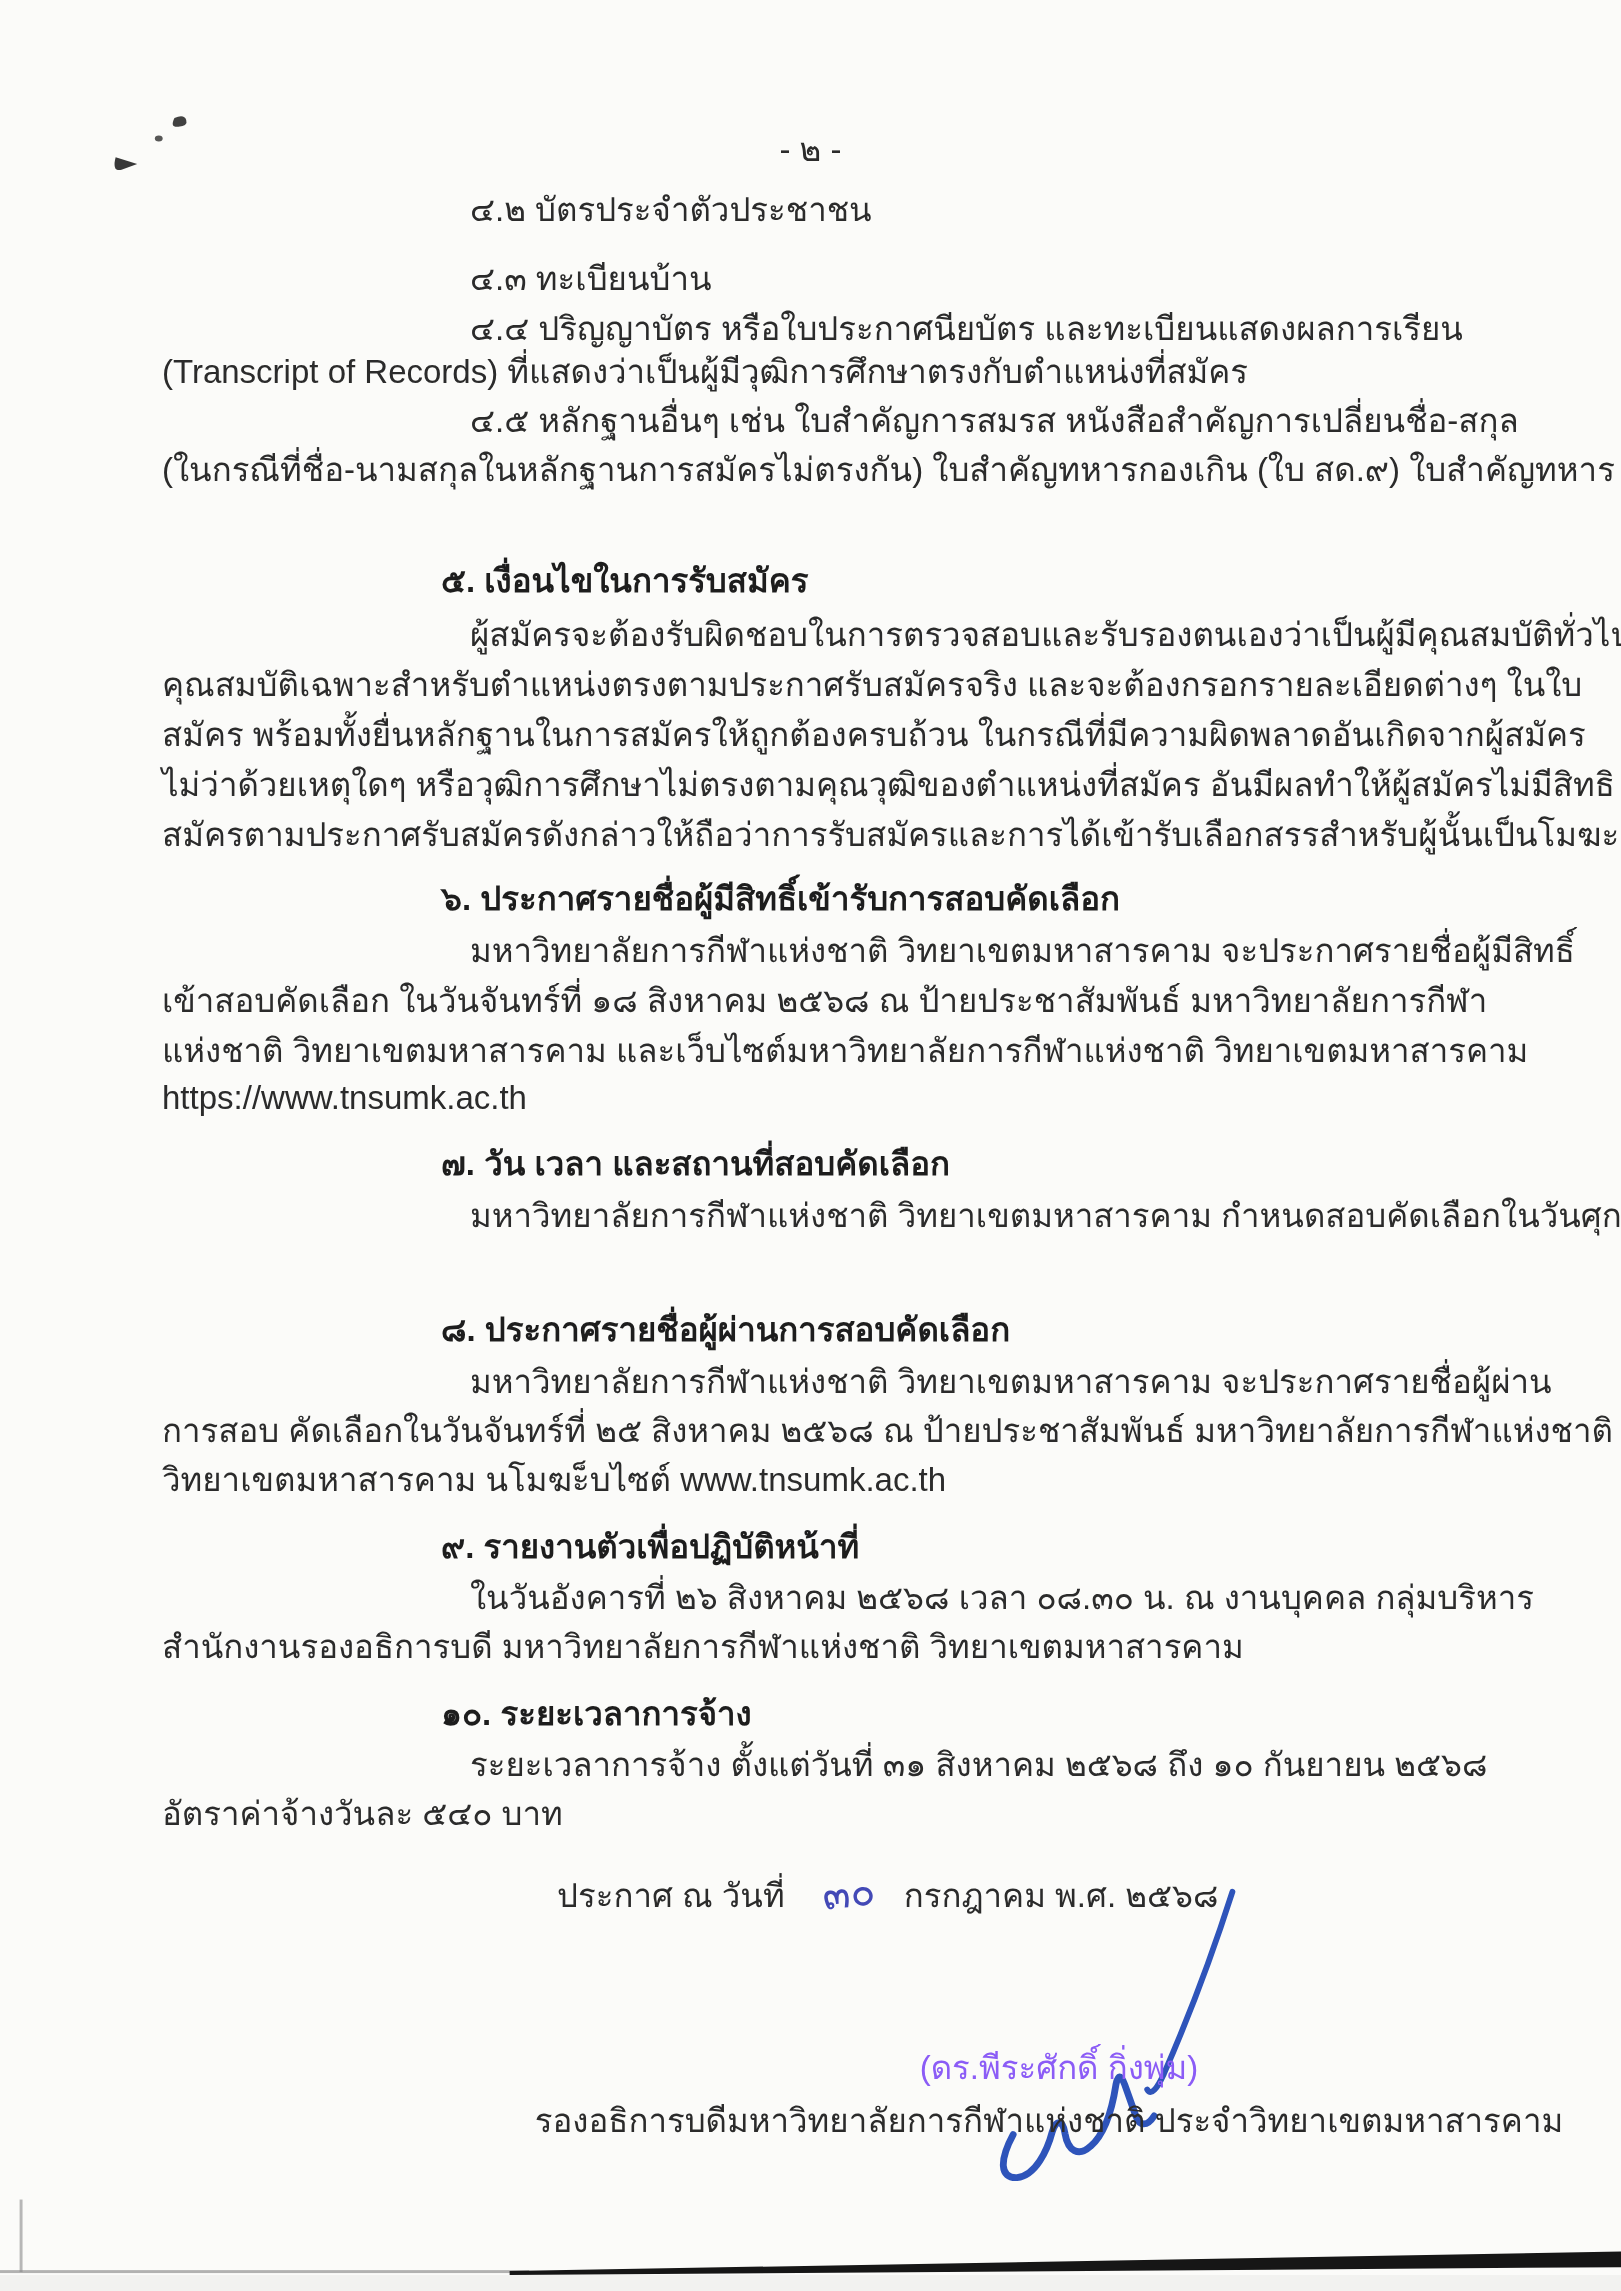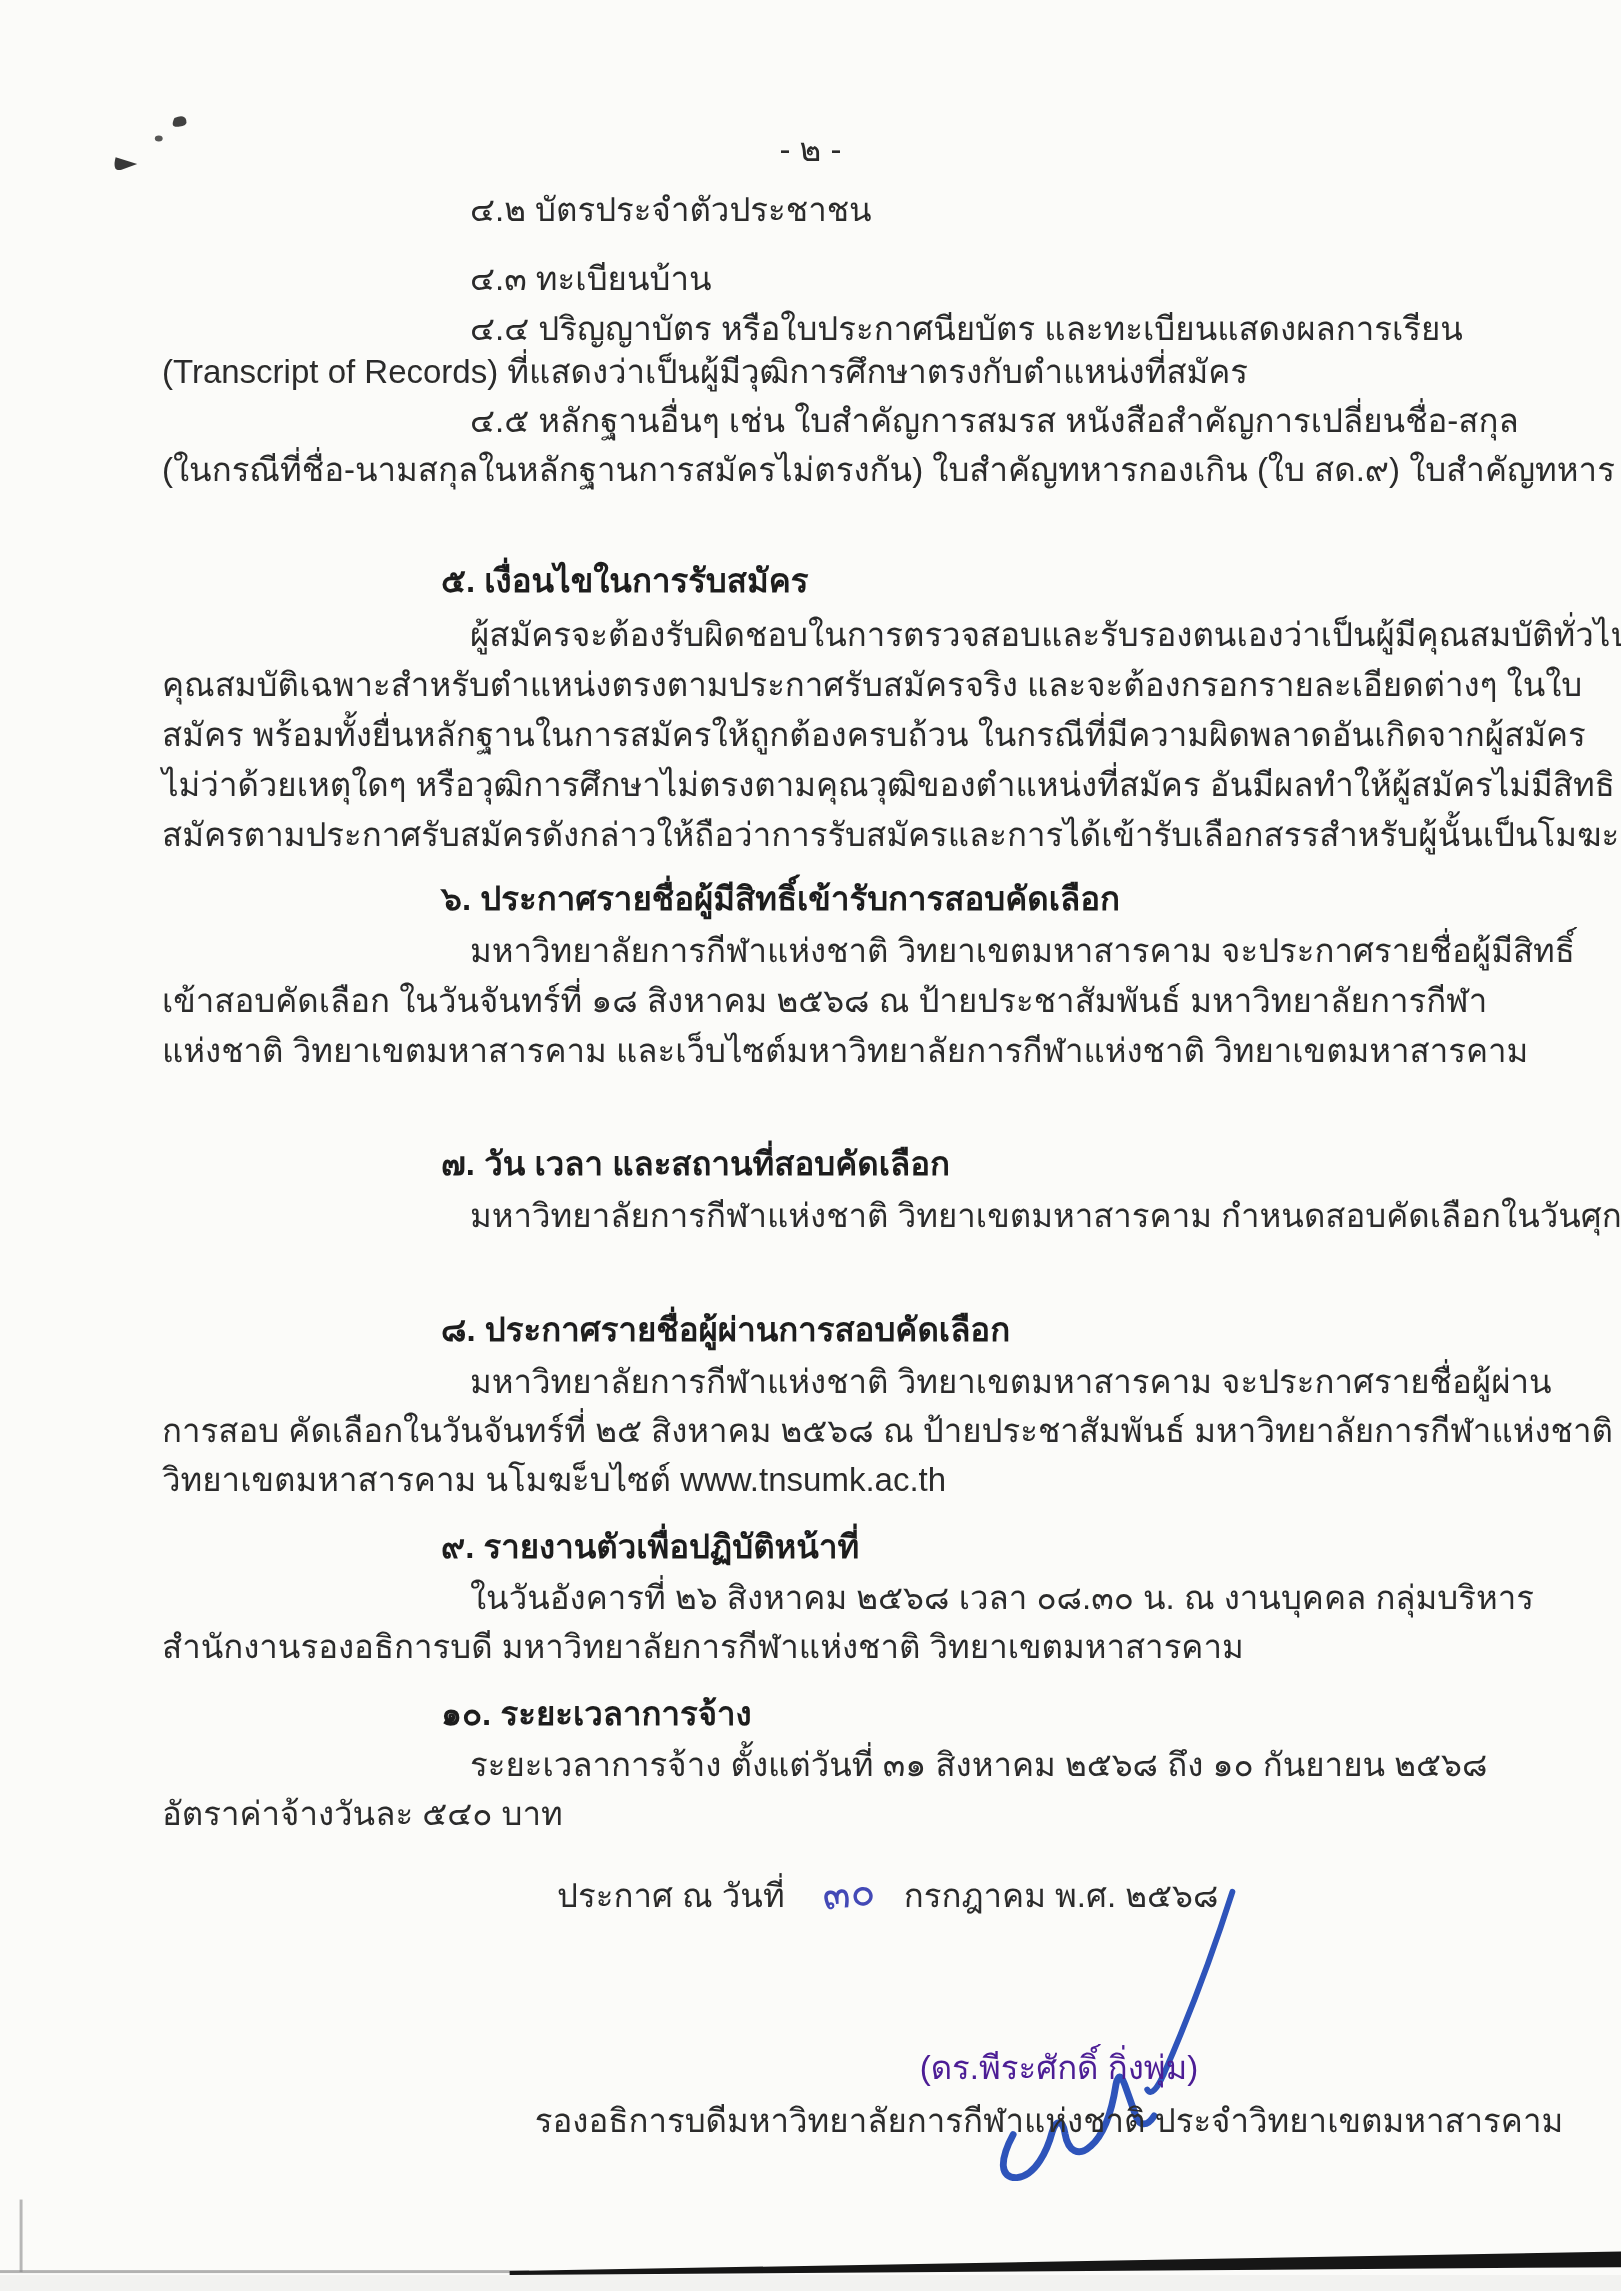--- a/index.html
+++ b/index.html
@@ -31,21 +31,21 @@
   .hand-day{
     display:inline-block;
     margin:0 29px 0 37px;
     font-size:41px;
     color:#4349b6;
     transform:rotate(-6deg);
     font-weight:500;
   }
   .sig-name{
     position:absolute;top:2041px;left:863px;width:392px;
-    text-align:center;font-size:33px;color:#4c1d95;white-space:nowrap;
+    text-align:center;font-size:33px;color:#8b5cf6;white-space:nowrap;
   }
   .sig-pos{
     position:absolute;top:2094px;left:412px;width:1274px;
     text-align:center;font-size:33px;color:#2b2b2b;white-space:nowrap;
   }
   .sig-svg{position:absolute;top:1884px;left:970px;width:284px;height:323px;}
   .artifacts{position:absolute;inset:0;width:1621px;height:2292px;pointer-events:none;}
 </style>
 </head>
 <body>
@@ -65,20 +65,21 @@
   <div class="ln ind" style="top:613px">ผู้สมัครจะต้องรับผิดชอบในการตรวจสอบและรับรองตนเองว่าเป็นผู้มีคุณสมบัติทั่วไป</div>
   <div class="ln" style="top:663px">คุณสมบัติเฉพาะสำหรับตำแหน่งตรงตามประกาศรับสมัครจริง  และจะต้องกรอกรายละเอียดต่างๆ ในใบ</div>
   <div class="ln" style="top:713px">สมัคร  พร้อมทั้งยื่นหลักฐานในการสมัครให้ถูกต้องครบถ้วน  ในกรณีที่มีความผิดพลาดอันเกิดจากผู้สมัคร</div>
   <div class="ln" style="top:763px">ไม่ว่าด้วยเหตุใดๆ  หรือวุฒิการศึกษาไม่ตรงตามคุณวุฒิของตำแหน่งที่สมัคร  อันมีผลทำให้ผู้สมัครไม่มีสิทธิ</div>
   <div class="ln" style="top:813px">สมัครตามประกาศรับสมัครดังกล่าวให้ถือว่าการรับสมัครและการได้เข้ารับเลือกสรรสำหรับผู้นั้นเป็นโมฆะ</div>
 
   <div class="ln head" style="top:877px">๖. ประกาศรายชื่อผู้มีสิทธิ์เข้ารับการสอบคัดเลือก</div>
   <div class="ln ind" style="top:929px">มหาวิทยาลัยการกีฬาแห่งชาติ  วิทยาเขตมหาสารคาม  จะประกาศรายชื่อผู้มีสิทธิ์</div>
   <div class="ln" style="top:979px">เข้าสอบคัดเลือก  ในวันจันทร์ที่ ๑๘ สิงหาคม ๒๕๖๘  ณ ป้ายประชาสัมพันธ์  มหาวิทยาลัยการกีฬา</div>
   <div class="ln" style="top:1029px">แห่งชาติ  วิทยาเขตมหาสารคาม  และเว็บไซต์มหาวิทยาลัยการกีฬาแห่งชาติ วิทยาเขตมหาสารคาม</div>
+  <div class="ln" style="top:1076px">https://www.tnsumk.ac.th</div>
 
   <div class="ln head" style="top:1142px">๗. วัน  เวลา และสถานที่สอบคัดเลือก</div>
   <div class="ln ind" style="top:1194px">มหาวิทยาลัยการกีฬาแห่งชาติ วิทยาเขตมหาสารคาม  กำหนดสอบคัดเลือกในวันศุกร์ที่</div>
 
   <div class="ln head" style="top:1308px">๘. ประกาศรายชื่อผู้ผ่านการสอบคัดเลือก</div>
   <div class="ln ind" style="top:1360px">มหาวิทยาลัยการกีฬาแห่งชาติ  วิทยาเขตมหาสารคาม  จะประกาศรายชื่อผู้ผ่าน</div>
   <div class="ln" style="top:1409px">การสอบ  คัดเลือกในวันจันทร์ที่ ๒๕ สิงหาคม ๒๕๖๘  ณ ป้ายประชาสัมพันธ์  มหาวิทยาลัยการกีฬาแห่งชาติ</div>
   <div class="ln" style="top:1458px">วิทยาเขตมหาสารคาม  นโมฆะ็บไซต์  www.tnsumk.ac.th</div>
 
   <div class="ln head" style="top:1525px">๙. รายงานตัวเพื่อปฏิบัติหน้าที่</div>

